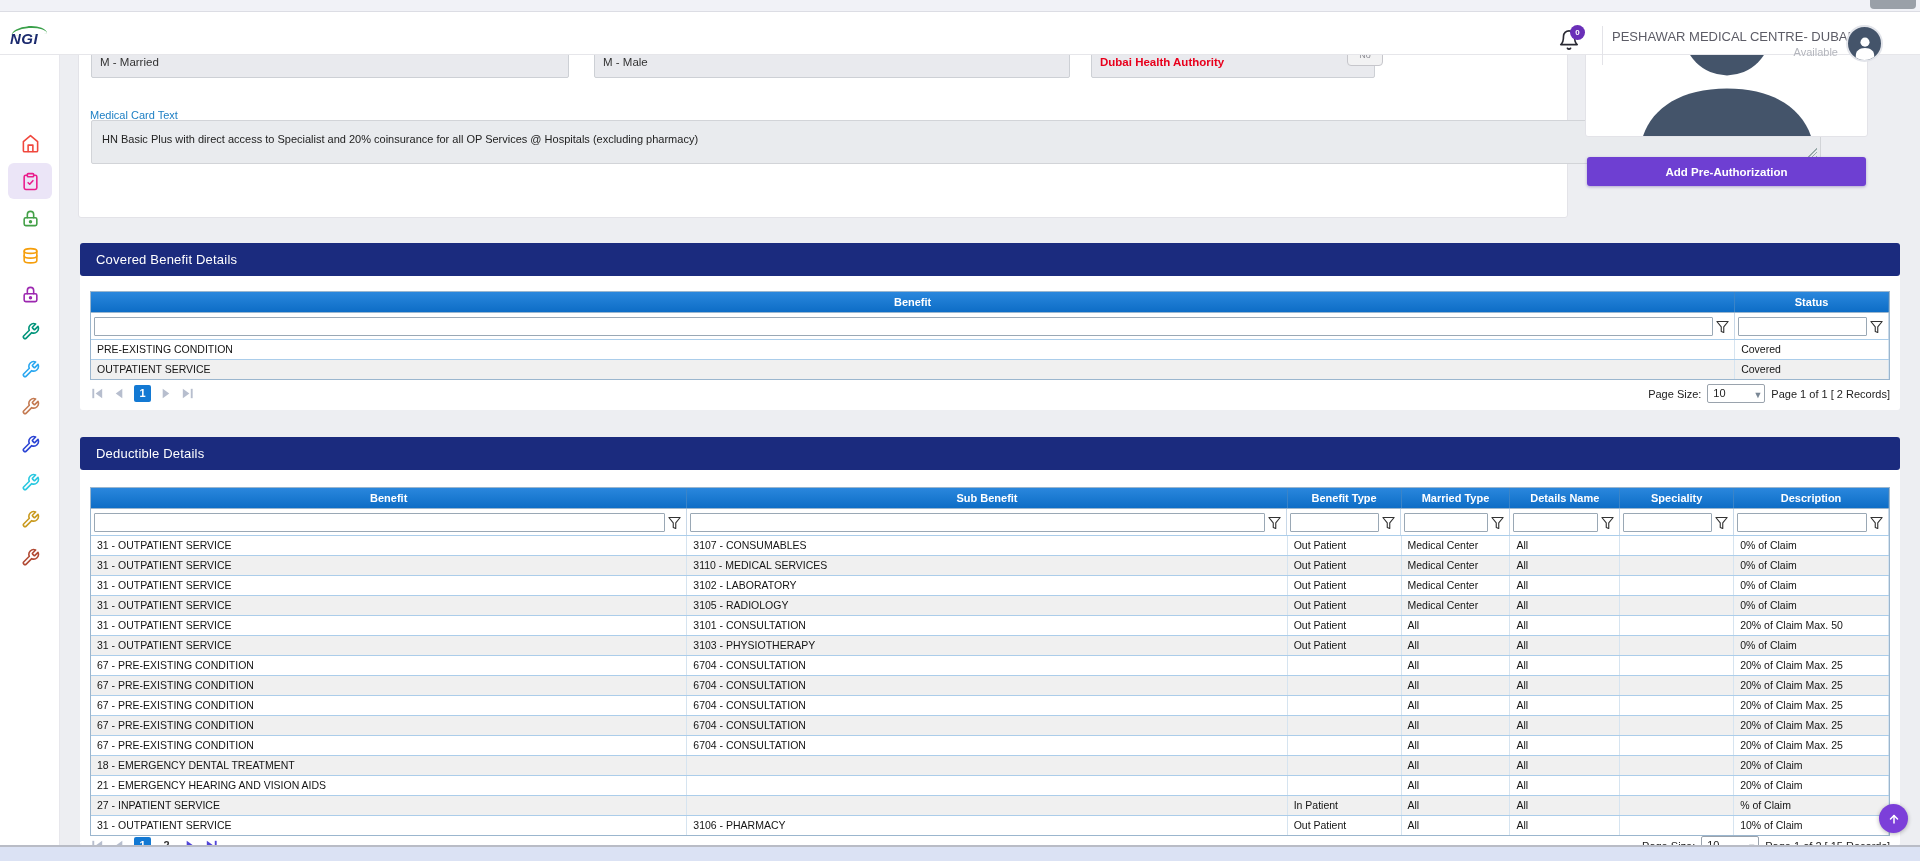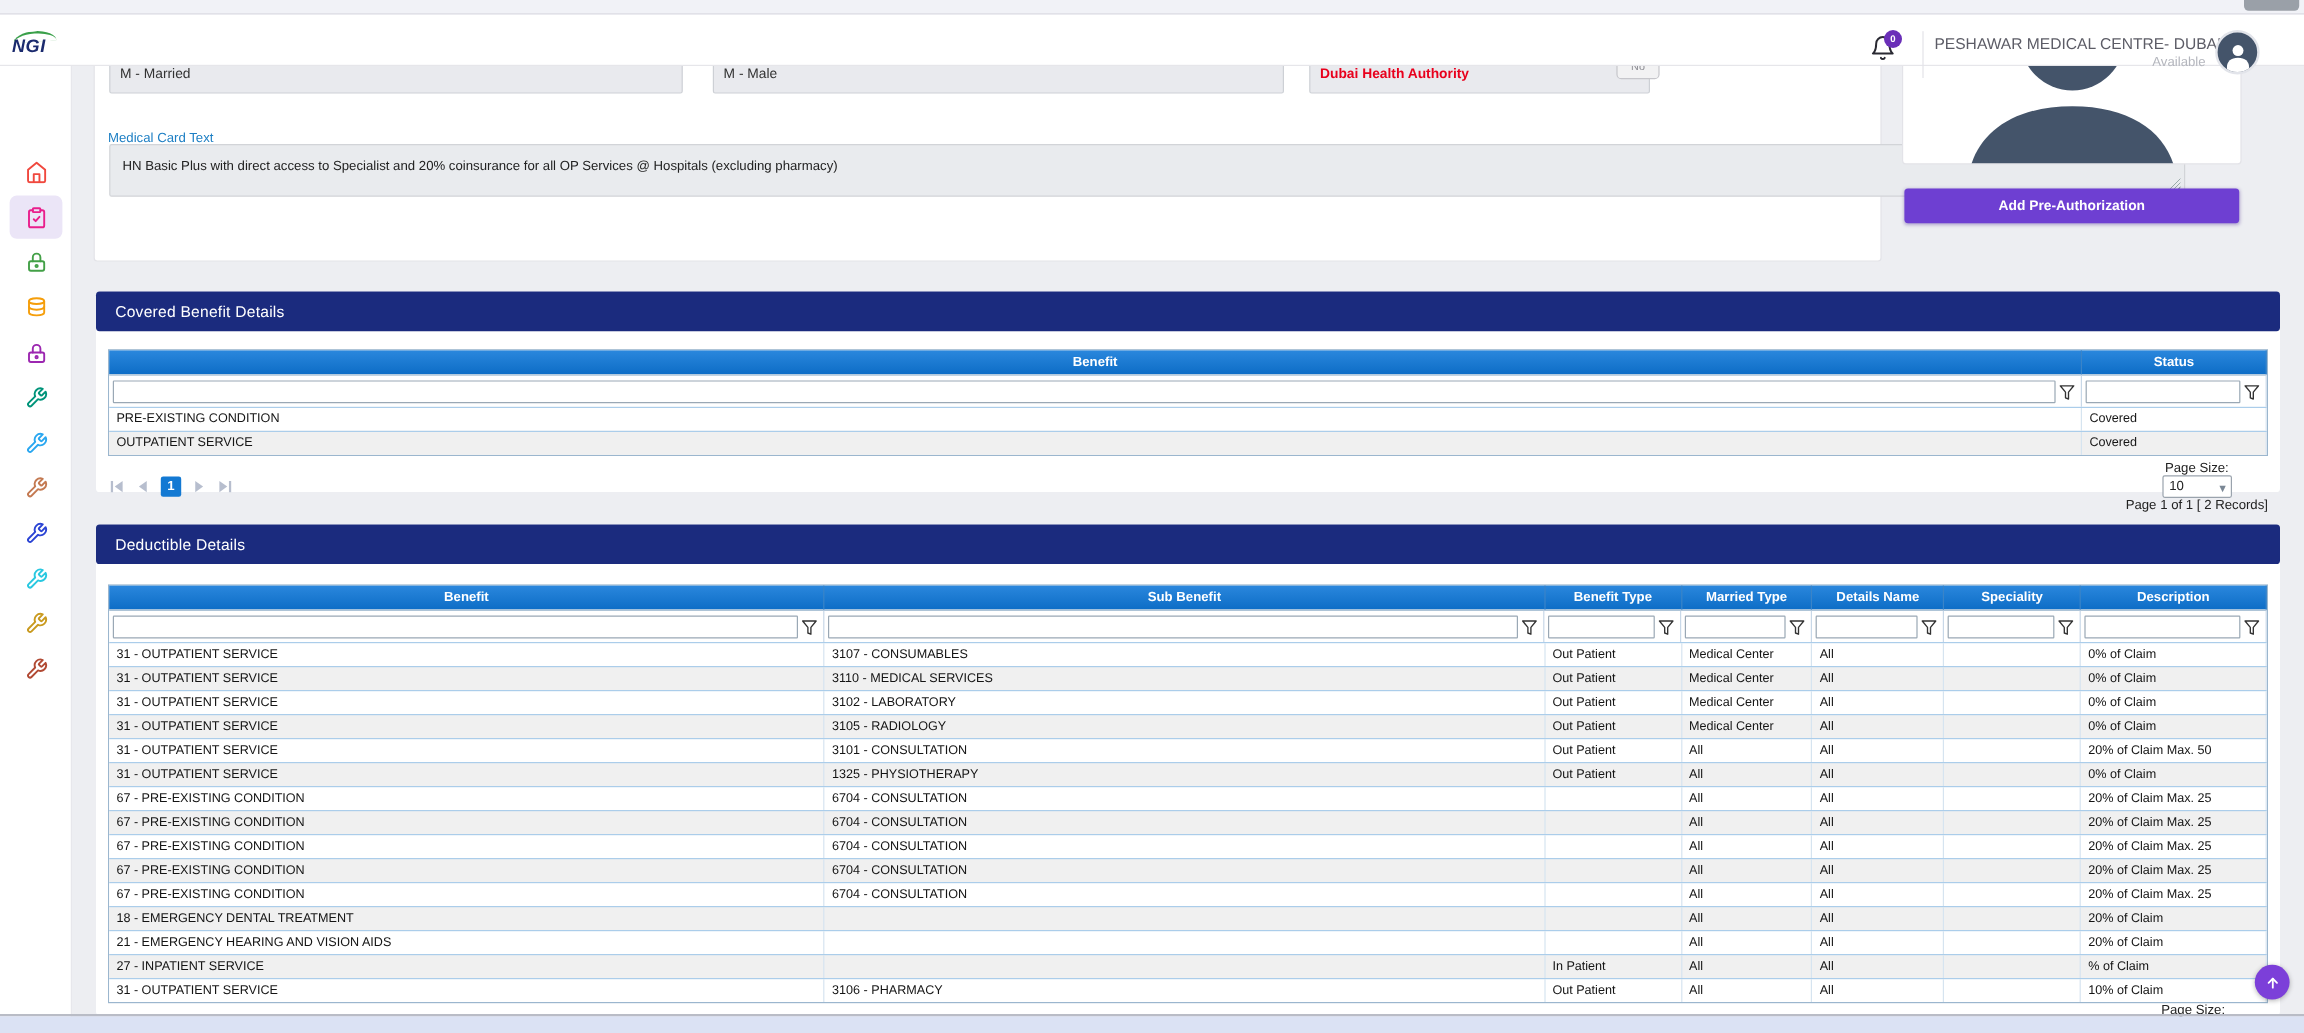--- a/index.html
+++ b/index.html
@@ -60,21 +60,21 @@
   .g-filter .funnel { width:18px; display:flex; justify-content:center; align-items:center; cursor:pointer; }
   .g-row { display:flex; height:20px; background:#fff; border-top:1px solid #abcdea; }
   .g-row.alt { background:#f0f0f0; }
   .g-row .cell { font-size:10.5px; color:#141414; line-height:19px; padding-left:6px; border-right:1px solid #d6e4f0; white-space:nowrap; overflow:hidden; }
 
   
   .pager { position:absolute; left:10px; right:10px; display:flex; align-items:center; }
   .pg-btn { width:15px; height:15px; margin-right:7px; cursor:pointer; display:inline-flex; }
   .pg-num { min-width:17px; height:17px; font-size:11px; font-weight:bold; text-align:center; line-height:17px; margin-right:7px; cursor:pointer; color:#333; }
   .pg-num.cur { background:#1379d3; color:#fff; border-radius:2px; }
-  .pg-right { margin-left:auto; display:flex; align-items:center; font-size:11px; color:#222;flex-direction:column; }
+  .pg-right { margin-left:auto; display:flex; align-items:center; font-size:11px; color:#222; }
   .pg-select { width:58px; height:19px; border:1px solid #9aa3ad; border-radius:2px; background:#fff; margin:0 6px; position:relative; font-size:11px; line-height:17px; padding-left:5px; cursor:pointer; }
   .pg-select .arr { position:absolute; right:2px; top:2px; color:#7a8795; font-size:9px; }
 
   
   .footer-line { left:0; top:845px; width:1920px; height:2px; background:#b9bcc6; z-index:24; }
   .footer-strip { left:0; top:847px; width:1920px; height:14px; background:#dbe2f4; z-index:24; }
   .scroll-top { left:1879px; top:804px; width:29px; height:29px; border-radius:50%; background:#7c3fd9; color:#fff; display:flex; align-items:center; justify-content:center; cursor:pointer; box-shadow:0 1px 4px rgba(0,0,0,.3); z-index:30; }
 </style>
 </head>
 <body>
@@ -275,21 +275,21 @@
         <div class="cell" style="width:597px">31 - OUTPATIENT SERVICE</div>
         <div class="cell" style="width:601px">3101 - CONSULTATION</div>
         <div class="cell" style="width:114px">Out Patient</div>
         <div class="cell" style="width:109px">All</div>
         <div class="cell" style="width:110px">All</div>
         <div class="cell" style="width:114px"></div>
         <div class="cell" style="width:155px">20% of Claim Max. 50</div>
       </div>
       <div class="g-row alt">
         <div class="cell" style="width:597px">31 - OUTPATIENT SERVICE</div>
-        <div class="cell" style="width:601px">1325 - PHYSIOTHERAPY</div>
+        <div class="cell" style="width:601px">3103 - PHYSIOTHERAPY</div>
         <div class="cell" style="width:114px">Out Patient</div>
         <div class="cell" style="width:109px">All</div>
         <div class="cell" style="width:110px">All</div>
         <div class="cell" style="width:114px"></div>
         <div class="cell" style="width:155px">0% of Claim</div>
       </div>
       <div class="g-row">
         <div class="cell" style="width:597px">67 - PRE-EXISTING CONDITION</div>
         <div class="cell" style="width:601px">6704 - CONSULTATION</div>
         <div class="cell" style="width:114px"></div>

